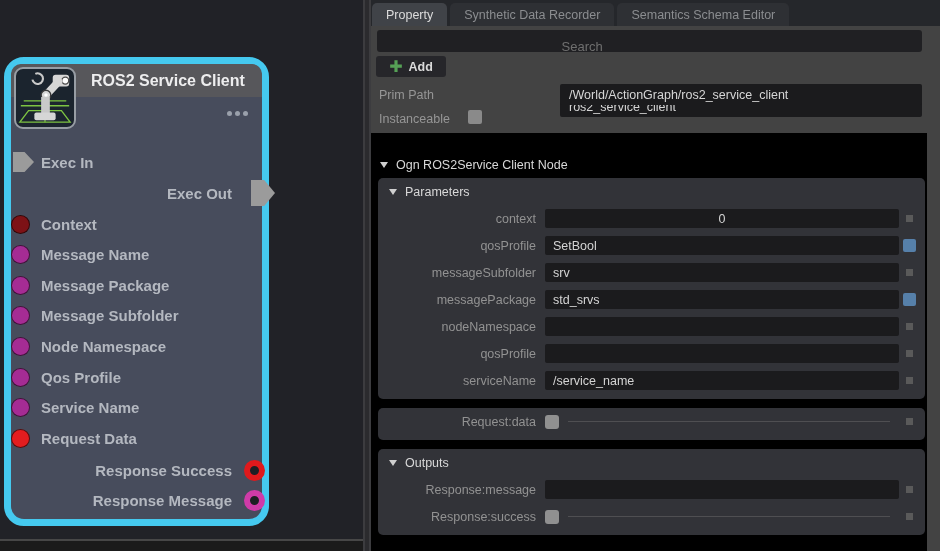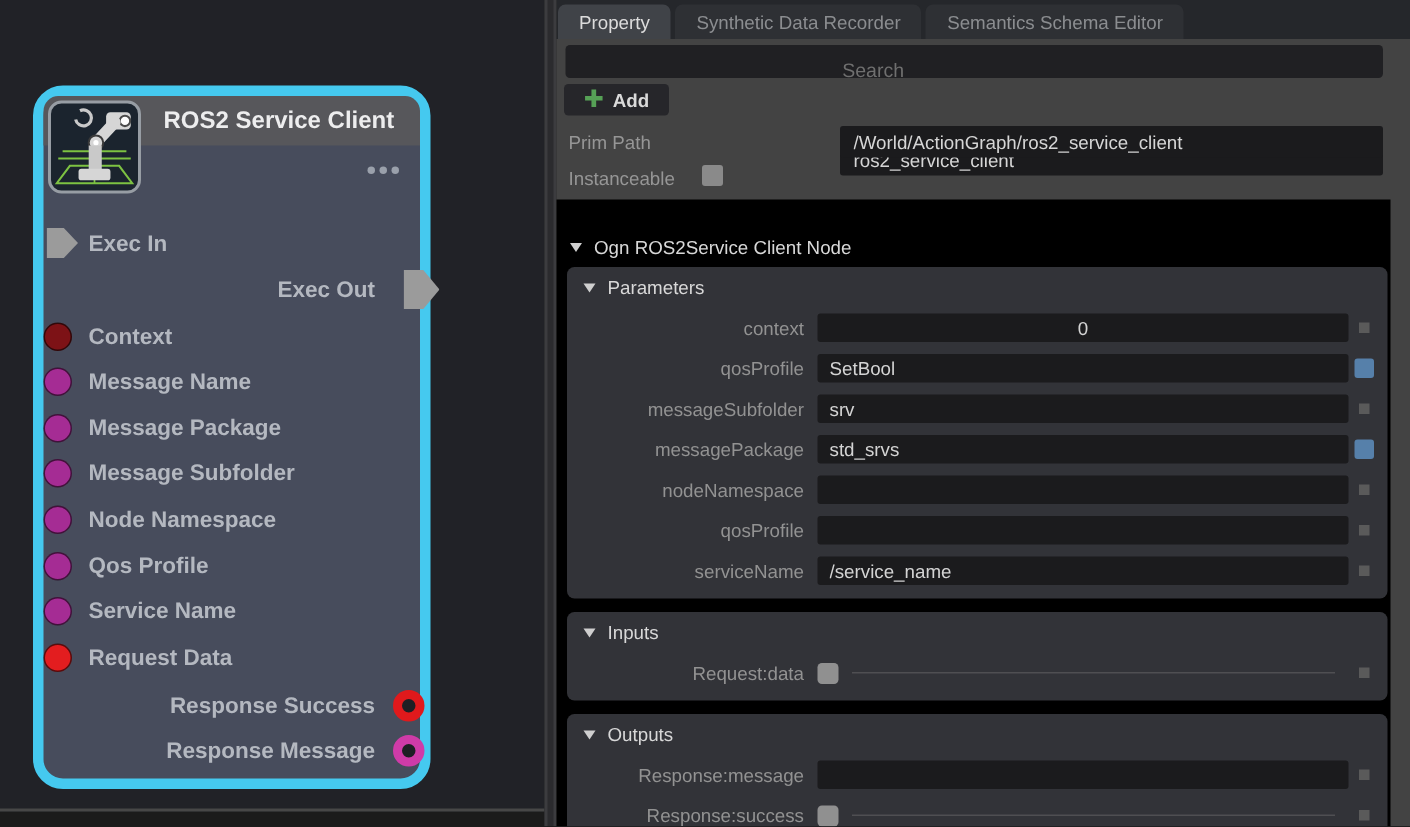--- a/index.html
+++ b/index.html
@@ -4,21 +4,21 @@
 <style>
   html,body{margin:0;padding:0;background:#111;}
   .app{position:relative;width:940px;height:551px;background:#1b1b1b;overflow:hidden;
        font-family:"Liberation Sans","DejaVu Sans",sans-serif;-webkit-font-smoothing:antialiased;}
   .app *{box-sizing:border-box;}
 
   
   .graph-panel{position:absolute;left:0;top:0;width:363px;height:541px;background:#212227;border-bottom:2px solid #474747;}
   .divider{position:absolute;left:363px;top:0;width:8px;height:551px;background:#2b2b2e;border-left:2px solid #3c3c3f;border-right:2px solid #3c3c3f;}
 
-  .node{position:absolute;left:22px;top:57px;width:265px;height:469px;background:#474c5c;
+  .node{position:absolute;left:4px;top:57px;width:265px;height:469px;background:#474c5c;
         border:7px solid #45c9ef;border-radius:20px;}
   .node-header{position:absolute;left:0;top:0;right:0;height:33px;background:#57575b;border-radius:10px 10px 0 0;}
   .node-title{position:absolute;left:80px;top:0;line-height:33px;font-size:16px;font-weight:bold;color:#ededee;white-space:nowrap;}
   .node-icon{position:absolute;left:3px;top:3px;width:62px;height:62px;background:#1b242e;border:2px solid #979da4;border-radius:9px;z-index:4;overflow:hidden;}
   .node-menu{position:absolute;right:14px;top:47px;display:flex;gap:3px;}
   .node-menu i{width:5px;height:5px;border-radius:50%;background:#9aa0ab;}
 
   .port-row{position:absolute;left:0;right:0;height:20px;display:flex;align-items:center;}
   .port-row.right{justify-content:flex-end;}
   .port-label{font-size:15px;font-weight:bold;color:#b4b8c0;white-space:nowrap;}
@@ -237,24 +237,20 @@
         <div class="prow">
           <span class="plabel">serviceName</span>
           <input class="pfield" value="/service_name" style="">
           <span class="badge-wrap">
               <span class="badge-gray"></span>
             </span>
         </div>
       </div>
 
       <div class="group">
-        <div class="sec-head">
-          <span class="tri"></span>
-          <span>Inputs</span>
-        </div>
         <div class="prow">
           <span class="plabel">Request:data</span>
           <span class="pcheck"></span>
           <span class="pline"></span>
           <span class="badge-wrap">
               <span class="badge-gray"></span>
             </span>
         </div>
       </div>
 

